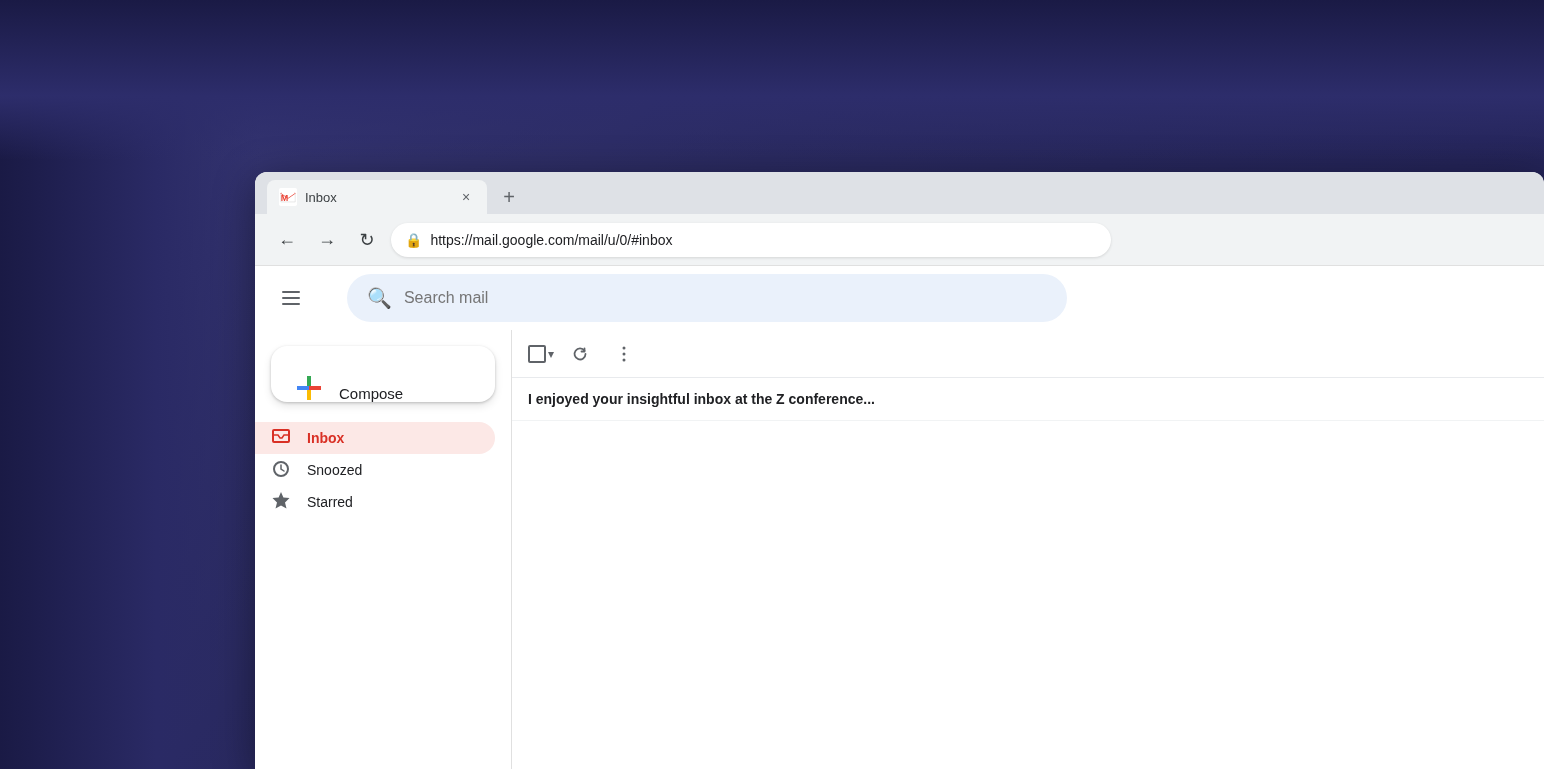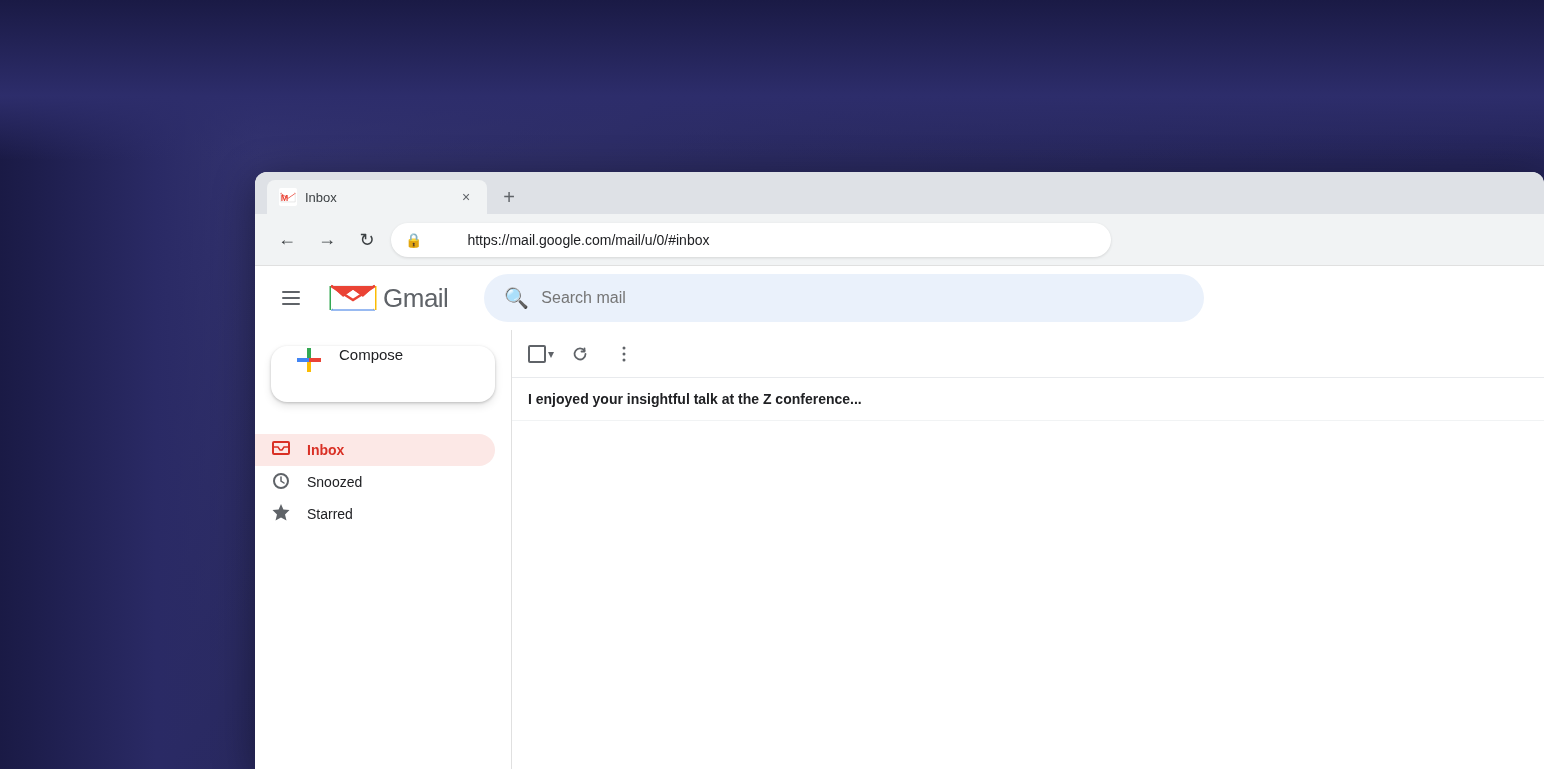--- a/index.html
+++ b/index.html
@@ -158,21 +158,20 @@
 
     .lock-icon {
       color: #5f6368;
       font-size: 14px;
     }
 
     .url-text {
       font-size: 14px;
       color: #202124;
       font-family: Arial, sans-serif;
-      margin-left: 37px;
     }
 
     
     .gmail-page {
       background: #fff;
       height: calc(597px - 42px - 52px);
       display: flex;
       flex-direction: column;
       overflow: hidden;
     }
@@ -264,27 +263,27 @@
     
     .gmail-sidebar {
       width: 256px;
       flex-shrink: 0;
       padding: 8px 0;
       overflow: hidden;
     }
 
     
     .compose-btn {
-      margin: 8px 16px 32px 16px;
+      margin: 8px 16px 20px 16px;
       background: #fff;
       border-radius: 16px;
       box-shadow: 0 1px 3px rgba(0,0,0,0.2), 0 4px 8px rgba(0,0,0,0.1);
       height: 56px;
       display: flex;
-      align-items: flex-start;
+      align-items: flex-end;
       padding: 0 24px;
       gap: 16px;
       cursor: pointer;
     }
 
     .compose-label {
       font-size: 15px;
       color: #202124;
       font-weight: 500;
     }
@@ -434,38 +433,20 @@
 
   <div class="gmail-page">
 
     <div class="gmail-header">
       <div class="hamburger-btn">
         <div class="hamburger-line"></div>
         <div class="hamburger-line"></div>
         <div class="hamburger-line"></div>
       </div>
 
-      <div class="gmail-logo-area">
-
-        <svg class="gmail-m-logo" viewBox="0 0 52 40" fill="none">
-          <rect width="52" height="40" rx="2" fill="white"></rect>
-
-          <path d="M4 8h44v24H4z" fill="white" stroke="#e0e0e0" stroke-width="1"></path>
-
-          <path d="M4 8L26 24L48 8" fill="none" stroke="#EA4335" stroke-width="3"></path>
-          <path d="M4 8v24" fill="none" stroke="#34A853" stroke-width="3"></path>
-          <path d="M48 8v24" fill="none" stroke="#FBBC04" stroke-width="3"></path>
-          <path d="M4 32h44" fill="none" stroke="#4285F4" stroke-width="1"></path>
-
-          <polygon points="4,8 16,19 26,12 36,19 48,8" fill="#EA4335"></polygon>
-          <polygon points="4,8 4,32 16,21 26,28 36,21 48,32 48,8 36,19 26,12 16,19" fill="white"></polygon>
-          <path d="M4 8L26 22L48 8" fill="none" stroke="#EA4335" stroke-width="2.5"></path>
-        </svg>
-        <span class="gmail-text">Gmail</span>
-      </div>
 
       <div class="gmail-search-bar">
         <span class="search-icon-gmail">🔍</span>
         <input class="search-input-gmail" type="text" placeholder="Search mail" style="">
       </div>
     </div>
 
     <div class="gmail-body">
 
       <div class="gmail-sidebar">
@@ -531,21 +512,21 @@
             <svg width="4" height="18" viewBox="0 0 4 18">
               <circle cx="2" cy="3" r="1.5" fill="#5f6368"></circle>
               <circle cx="2" cy="9" r="1.5" fill="#5f6368"></circle>
               <circle cx="2" cy="15" r="1.5" fill="#5f6368"></circle>
             </svg>
           </div>
         </div>
 
         <div class="email-list">
           <div class="email-item">
-            <span class="email-preview-text">I enjoyed your insightful talk at the Z conference...</span>
+            <span class="email-preview-text">I enjoyed your insightful inbox at the Z conference...</span>
           </div>
         </div>
 
       </div>
     </div>
   </div>
 
 </div>
 
 </body></html>

